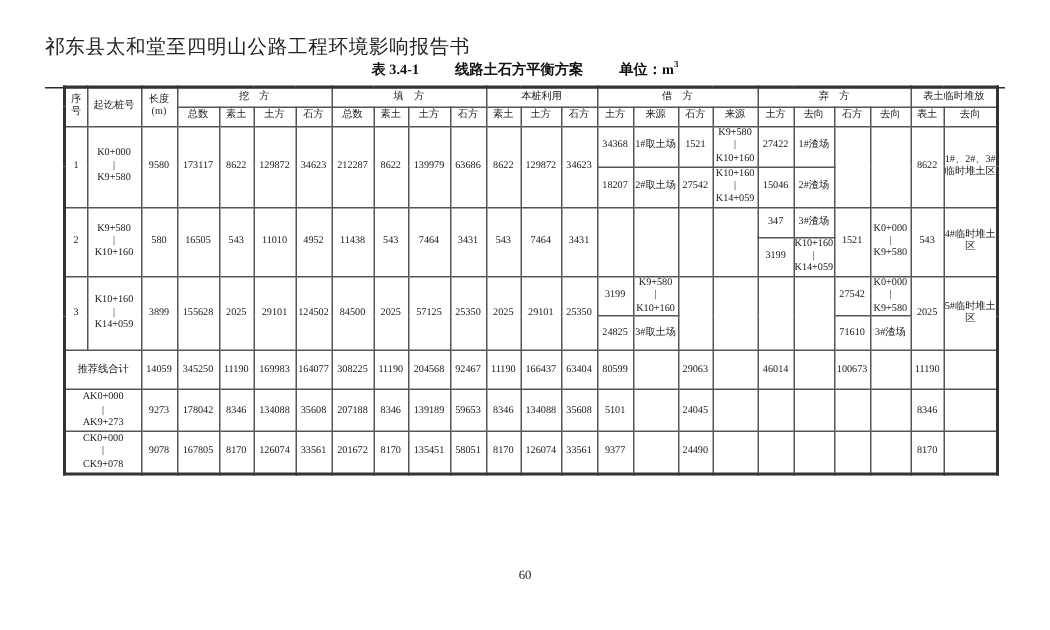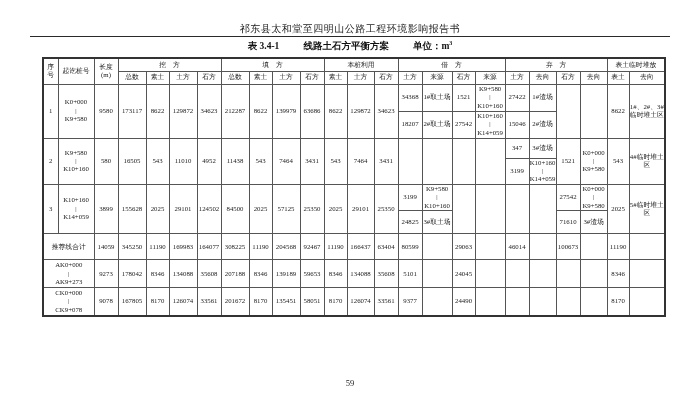--- a/index.html
+++ b/index.html
@@ -1,19 +1,19 @@
 <!DOCTYPE html>
 <html><head>
 <meta charset="utf-8">
 <style>
   html,body{margin:0;padding:0;background:#ffffff;}
   .page{width:700px;height:420px;background:#fff;position:relative;overflow:hidden;
         font-family:"Liberation Serif","DejaVu Serif",serif;color:#1b1b1b;}
   .runhdr{position:absolute;top:22px;left:30px;right:30px;border-bottom:1.5px solid #2a2a2a;
-          text-align:center;font-size:10px;padding-bottom:0;letter-spacing:0.5px;color:#222;}
+          text-align:left;font-size:13px;padding-bottom:18px;letter-spacing:0.5px;color:#222;}
   .caption{position:absolute;top:40px;left:0;right:0;text-align:center;
            font-size:9.5px;font-weight:bold;color:#111;}
   .caption .gap{display:inline-block;width:24px;}
   .caption sup{font-size:6px;}
   table.balance{position:absolute;top:57px;left:42px;width:620px;border-collapse:collapse;
                 table-layout:fixed;border:2px solid #333;}
   table.balance td{border:1px solid #555;text-align:center;vertical-align:middle;
                    font-size:6.8px;line-height:1.25;padding:0;overflow:hidden;color:#1b1b1b;}
   td.hd{font-size:7px;}
   td.ml{white-space:pre-line;font-size:6.2px;line-height:1.3;}
@@ -293,14 +293,14 @@
         <td></td>
         <td></td>
         <td></td>
         <td></td>
         <td>8170</td>
         <td></td>
       </tr>
     </tbody>
   </table>
 
-  <div class="pageno">59</div>
+  <div class="pageno">60</div>
 </div>
 
 </body></html>

